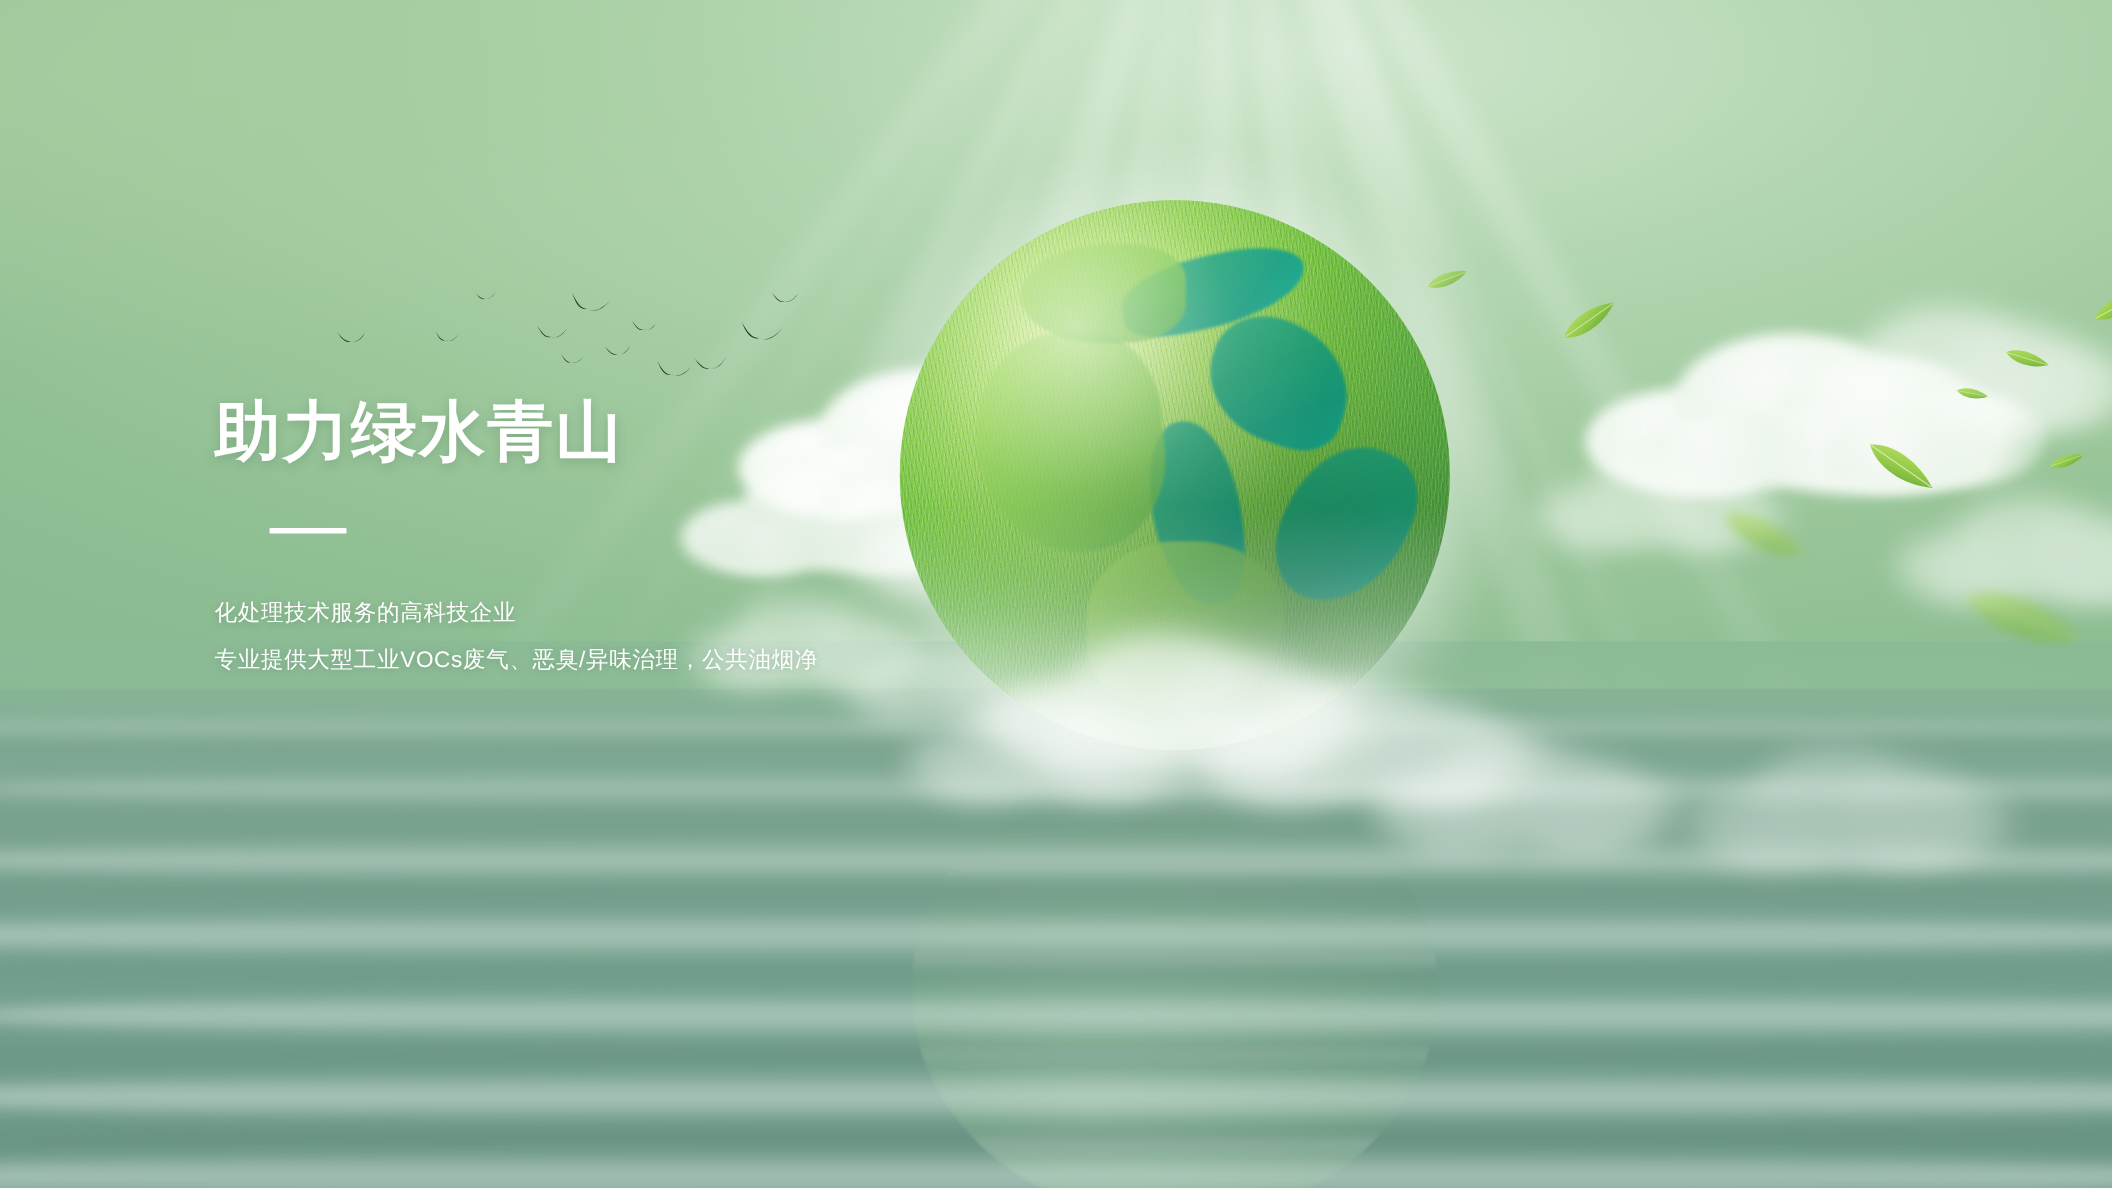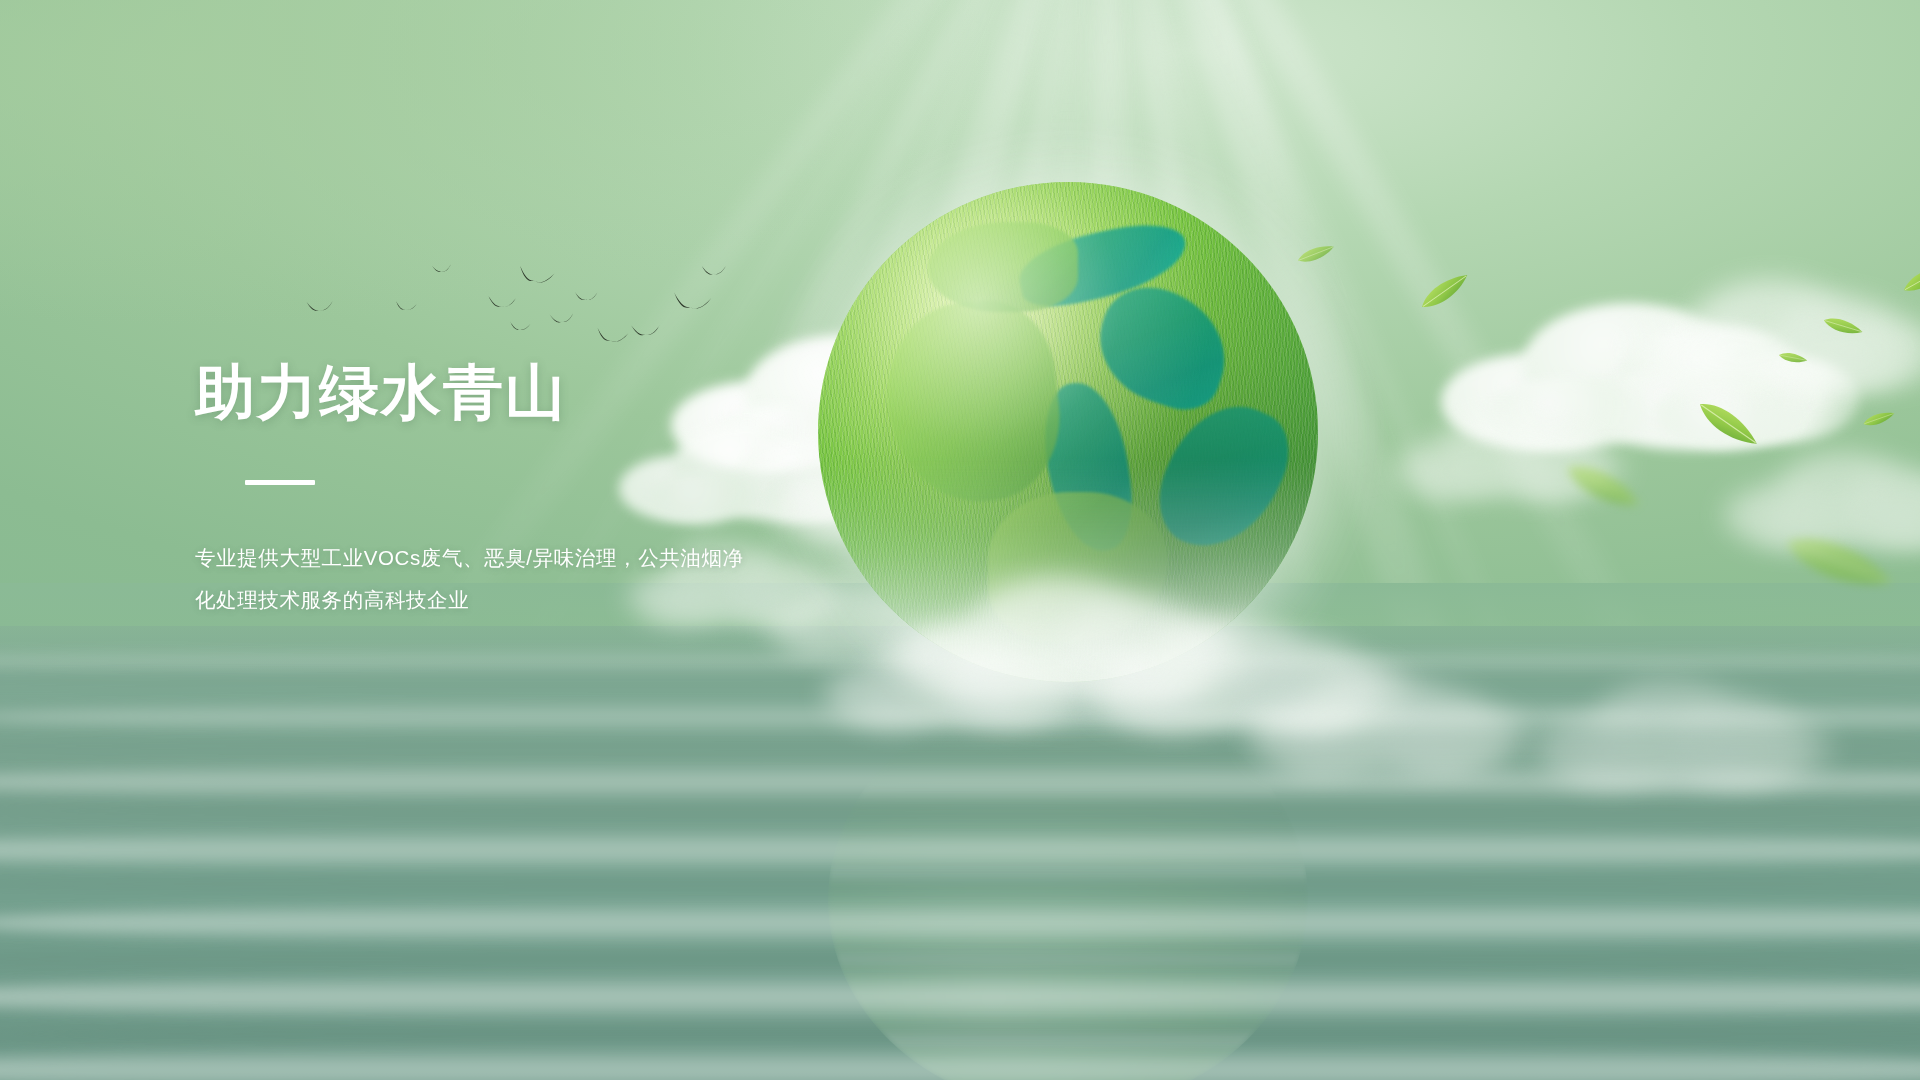--- a/index.html
+++ b/index.html
@@ -598,18 +598,18 @@
           <path d="M2 20 C22 2, 62 0, 98 18 C66 38, 24 38, 2 20 Z" fill="url(#lg1296)"></path>
           <path d="M4 20 L96 18" stroke="#e6f5bd" stroke-width="1.6" fill="none" opacity=".75"></path>
         </svg>
       </div>
     </div>
 
   <div class="copy">
     <div class="headline">助力绿水青山</div>
     <div class="rule"></div>
     <div class="subcopy">
+      <div>化处理技术服务的高科技企业</div>
       <div>专业提供大型工业VOCs废气、恶臭/异味治理，公共油烟净</div>
-      <div>化处理技术服务的高科技企业</div>
     </div>
   </div>
 
 </div>
 
 </body></html>

